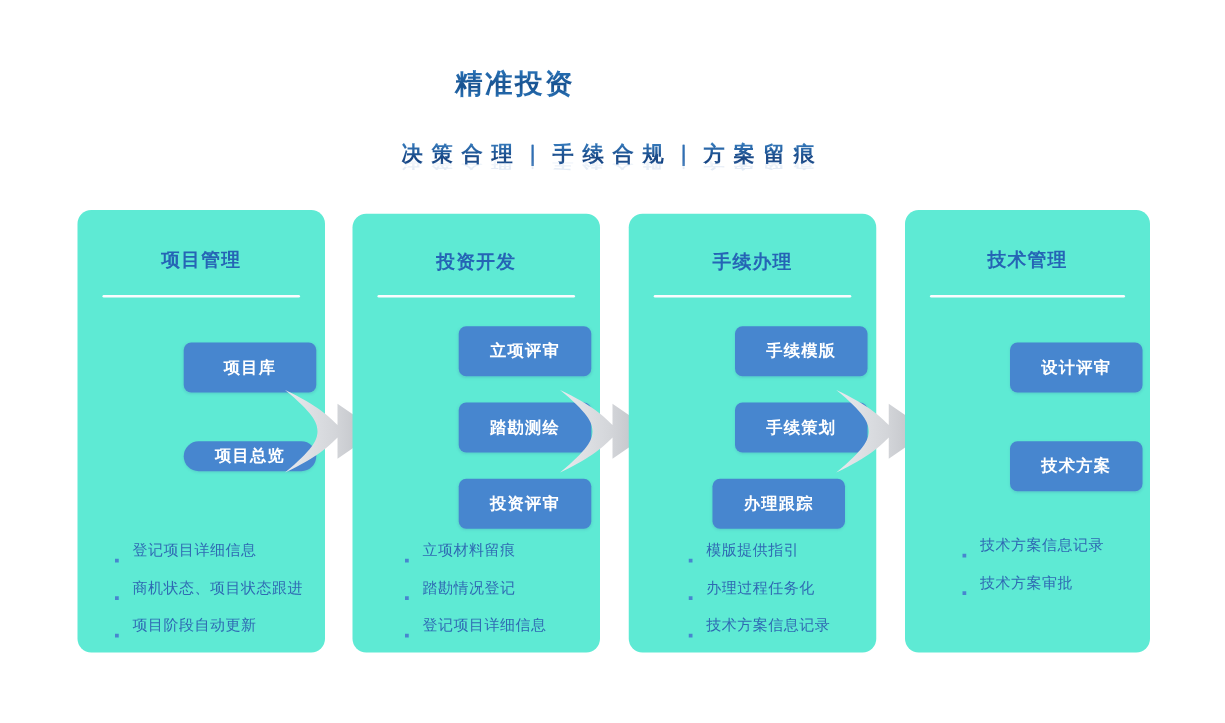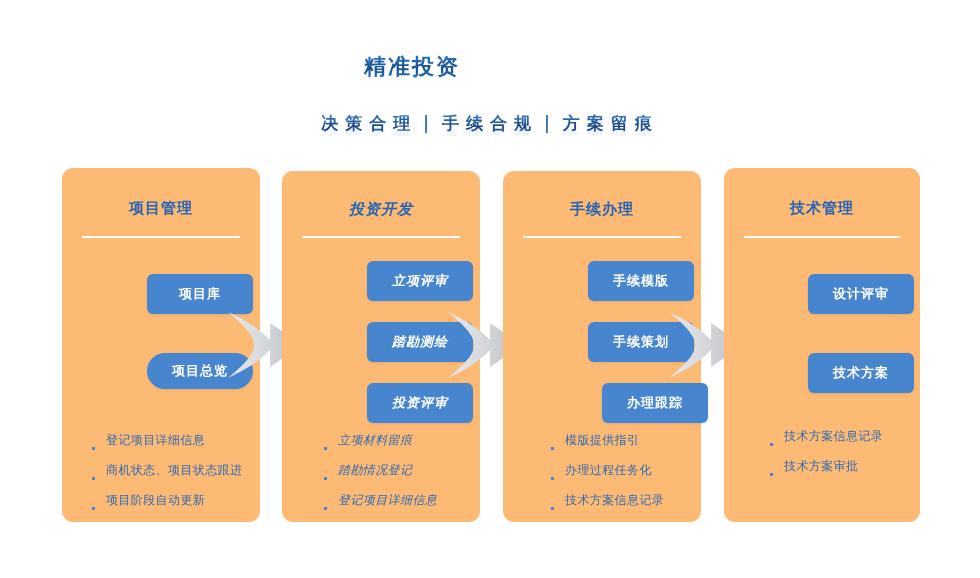--- a/index.html
+++ b/index.html
@@ -75,21 +75,21 @@
     opacity: 0.45;
     -webkit-mask-image: linear-gradient(to top, rgba(0,0,0,0) 10%, rgba(0,0,0,0.75) 95%);
     mask-image: linear-gradient(to top, rgba(0,0,0,0) 10%, rgba(0,0,0,0.75) 95%);
     pointer-events: none;
   }
   .subtitle-reflection .sep { padding: 0 6px; font-weight: normal; }
 
   
   .panel {
     position: absolute;
-    background: #fdba74;
+    background: #5eead4;
     border-radius: 11px;
     box-sizing: border-box;
   }
   .panel-head {
     position: absolute;
     left: 0;
     width: 100%;
     text-align: center;
     font-size: 15px;
     font-weight: bold;
@@ -158,21 +158,21 @@
   <div class="subtitle-reflection" aria-hidden="true">
     <span>决策合理</span><span class="sep">|</span><span>手续合规</span><span class="sep">|</span><span>方案留痕</span>
   </div>
 </div>
 
 <div class="panel" style="left:62px; top:168px; width:198px; height:354px;">
   <div class="panel-head" style="top:31px;">项目管理</div>
   <div class="panel-divider" style="left:20px; top:68px; width:158px;"></div>
 
   <div class="btn" style="left:46px; top:106px; width:106px; height:40px;">项目库</div>
-  <div class="btn" style="left:46px; top:185px; width:106px; height:36px;border-radius:20px;">项目总览</div>
+  <div class="btn" style="left:46px; top:185px; width:106px; height:24px;border-radius:20px;">项目总览</div>
 
   <div class="bullets" style="top:262px; padding-left:30px; padding-right:12px;">
     <div class="bullet">
       <span class="dot"></span>
       <span>登记项目详细信息</span>
     </div>
     <div class="bullet">
       <span class="dot"></span>
       <span>商机状态、项目状态跟进</span>
     </div>
@@ -189,21 +189,21 @@
       <linearGradient id="ag1" x1="0" y1="0" x2="1" y2="0">
         <stop offset="0%" stop-color="#e8eaee"></stop>
         <stop offset="55%" stop-color="#d3d5d9"></stop>
         <stop offset="100%" stop-color="#b9bbc0"></stop>
       </linearGradient>
     </defs>
     <path d="M4 2 C 30 14, 40 24, 46 30 L 46 13 L 78 35 L 46 57 L 46 40 C 40 46, 30 56, 4 68 C 26 50, 30 42, 30 35 C 30 28, 26 20, 4 2 Z" fill="url(#ag1)"></path>
   </svg>
 </div>
 
-<div class="panel" style="left:282px; top:171px; width:198px; height:351px;font-style:italic;">
+<div class="panel" style="left:282px; top:171px; width:198px; height:351px;">
   <div class="panel-head" style="top:29px;">投资开发</div>
   <div class="panel-divider" style="left:20px; top:65px; width:158px;"></div>
 
   <div class="btn" style="left:46px; top:90px; width:106px; height:40px;">立项评审</div>
   <div class="btn" style="left:46px; top:151px; width:106px; height:40px;">踏勘测绘</div>
   <div class="btn" style="left:46px; top:212px; width:106px; height:40px;">投资评审</div>
 
   <div class="bullets" style="top:259px; padding-left:42px; padding-right:10px;">
     <div class="bullet">
       <span class="dot"></span>
@@ -232,21 +232,21 @@
     <path d="M4 2 C 30 14, 40 24, 46 30 L 46 13 L 78 35 L 46 57 L 46 40 C 40 46, 30 56, 4 68 C 26 50, 30 42, 30 35 C 30 28, 26 20, 4 2 Z" fill="url(#ag2)"></path>
   </svg>
 </div>
 
 <div class="panel" style="left:503px; top:171px; width:198px; height:351px;">
   <div class="panel-head" style="top:29px;">手续办理</div>
   <div class="panel-divider" style="left:20px; top:65px; width:158px;"></div>
 
   <div class="btn" style="left:46px; top:90px; width:106px; height:40px;">手续模版</div>
   <div class="btn" style="left:46px; top:151px; width:106px; height:40px;">手续策划</div>
-  <div class="btn" style="left:60px; top:212px; width:106px; height:40px;">办理跟踪</div>
+  <div class="btn" style="left:28px; top:212px; width:106px; height:40px;">办理跟踪</div>
 
   <div class="bullets" style="top:259px; padding-left:48px; padding-right:10px;">
     <div class="bullet">
       <span class="dot"></span>
       <span>模版提供指引</span>
     </div>
     <div class="bullet">
       <span class="dot"></span>
       <span>办理过程任务化</span>
     </div>

